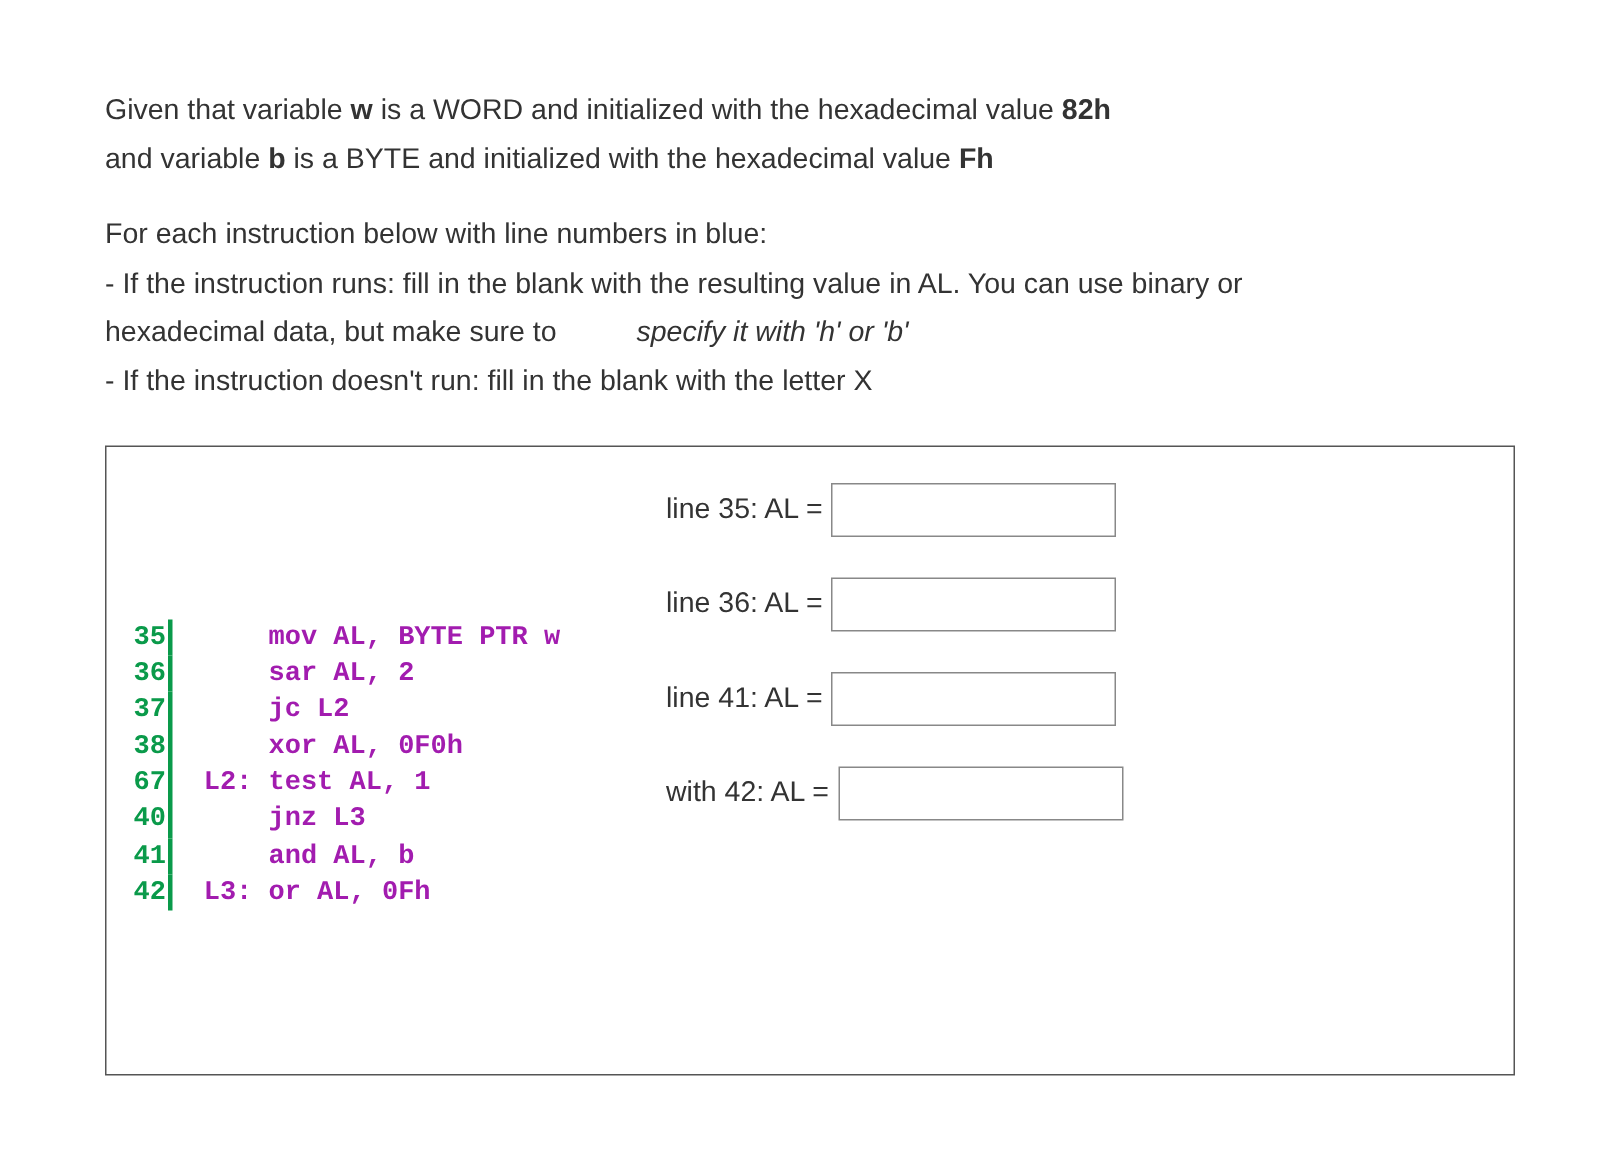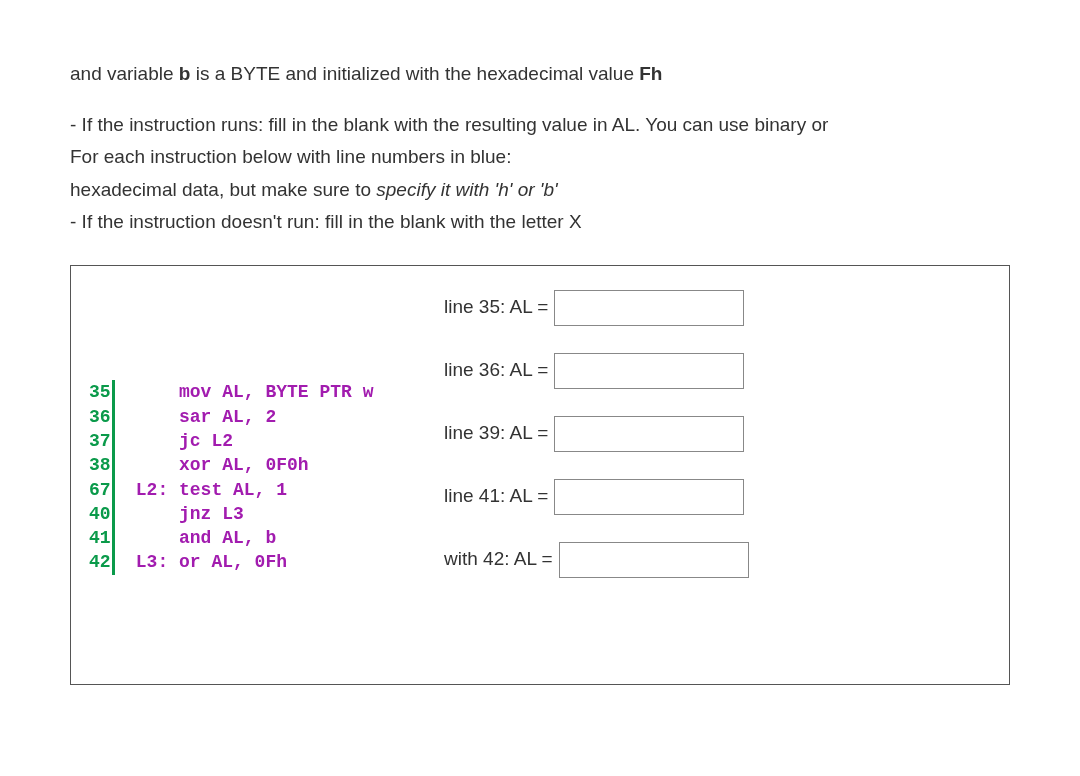--- a/index.html
+++ b/index.html
@@ -16,20 +16,21 @@
       line-height: 1.5;
     }
     .intro p {
       margin-bottom: 4px;
     }
     .intro .gap {
       height: 18px;
     }
     .intro em {
       font-style: italic;
+      margin-left: 48px;
     }
     .intro b {
       font-weight: bold;
     }
     .panel {
       border: 1px solid #555;
       margin-top: 28px;
       display: flex;
       padding: 18px 18px 24px 18px;
       min-height: 420px;
@@ -86,25 +87,28 @@
       padding: 4px 8px;
       font-size: 16px;
       background: #fff;
     }
   </style>
 </head>
 <body>
 
 <div class="intro">
   <p>
+    <span>Given that variable </span><b>w</b><span> is a WORD and initialized with the hexadecimal value </span><b>82h</b>
+  </p>
+  <p>
     <span>and variable </span><b>b</b><span> is a BYTE and initialized with the hexadecimal value </span><b>Fh</b>
   </p>
   <div class="gap"></div>
+  <p>For each instruction below with line numbers in blue:</p>
   <p>- If the instruction runs: fill in the blank with the resulting value in AL. You can use binary or</p>
-  <p>For each instruction below with line numbers in blue:</p>
   <p>
     <span>hexadecimal data, but make sure to </span><em>specify it with 'h' or 'b'</em>
   </p>
   <p>- If the instruction doesn't run: fill in the blank with the letter X</p>
 </div>
 
 <div class="panel">
   <div class="panel-left">
     <div class="code-block">
       <div class="code-line">
@@ -144,24 +148,20 @@
   <div class="panel-right">
     <div class="answer-row">
       <span class="answer-label">line 35: AL =</span>
       <input class="answer-input" type="text" value="" style="">
     </div>
     <div class="answer-row">
       <span class="answer-label">line 36: AL =</span>
       <input class="answer-input" type="text" value="" style="">
     </div>
     <div class="answer-row">
-      <span class="answer-label">line 39: AL =</span>
-      <input class="answer-input" type="text" value="" style="">
-    </div>
-    <div class="answer-row">
       <span class="answer-label">line 41: AL =</span>
       <input class="answer-input" type="text" value="" style="">
     </div>
     <div class="answer-row">
       <span class="answer-label">with 42: AL =</span>
       <input class="answer-input" type="text" value="" style="">
     </div>
   </div>
 </div>
 

